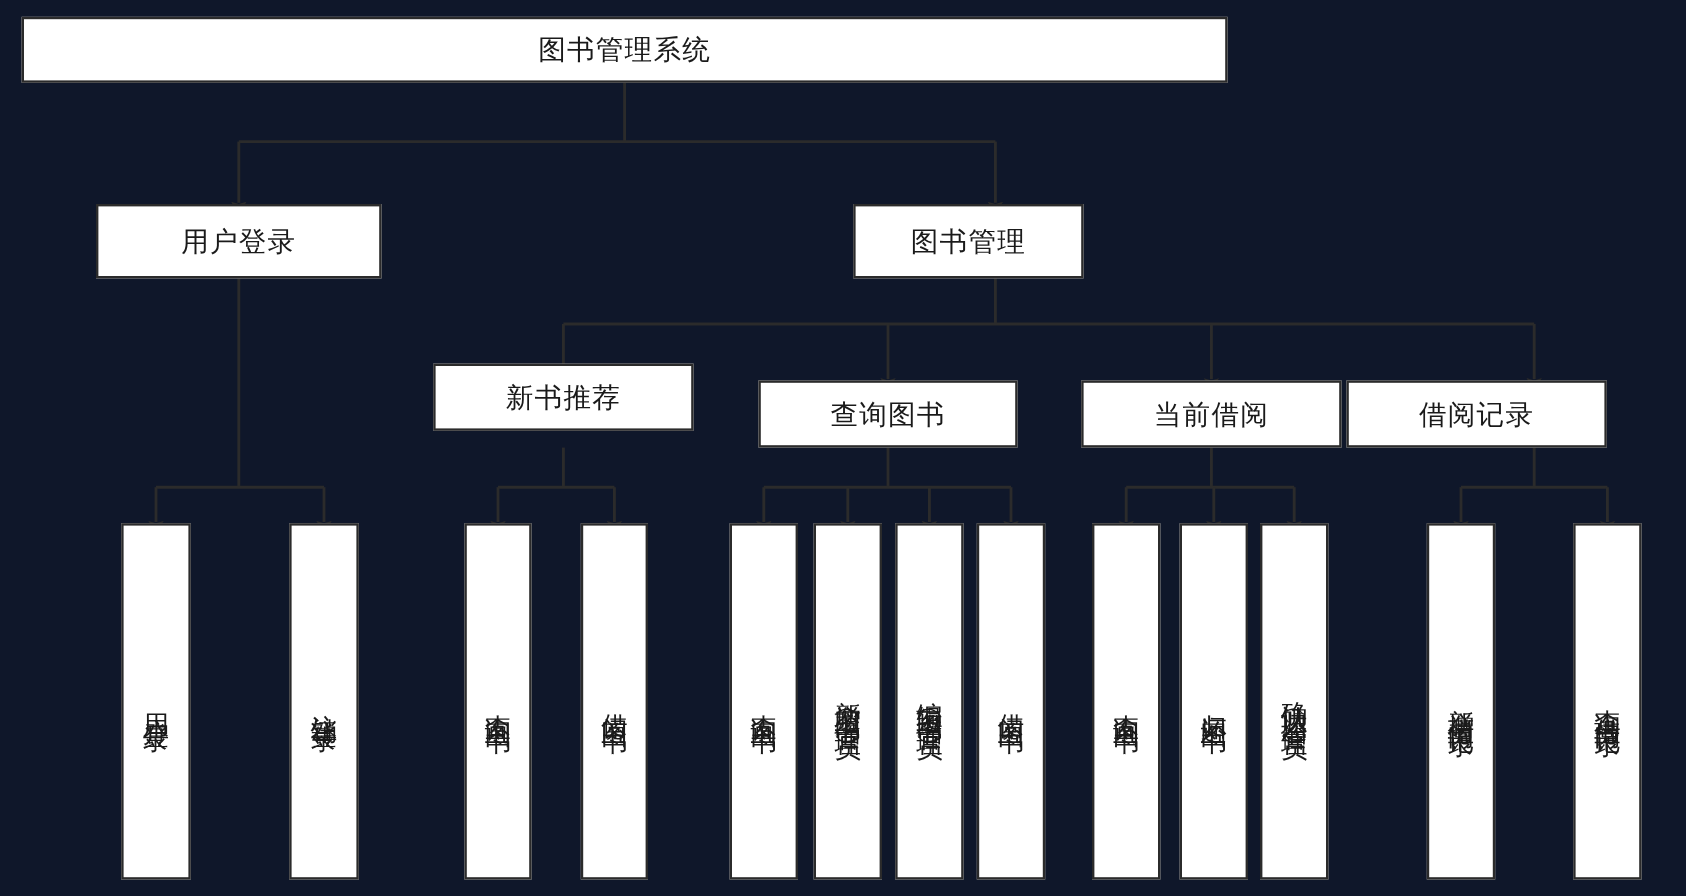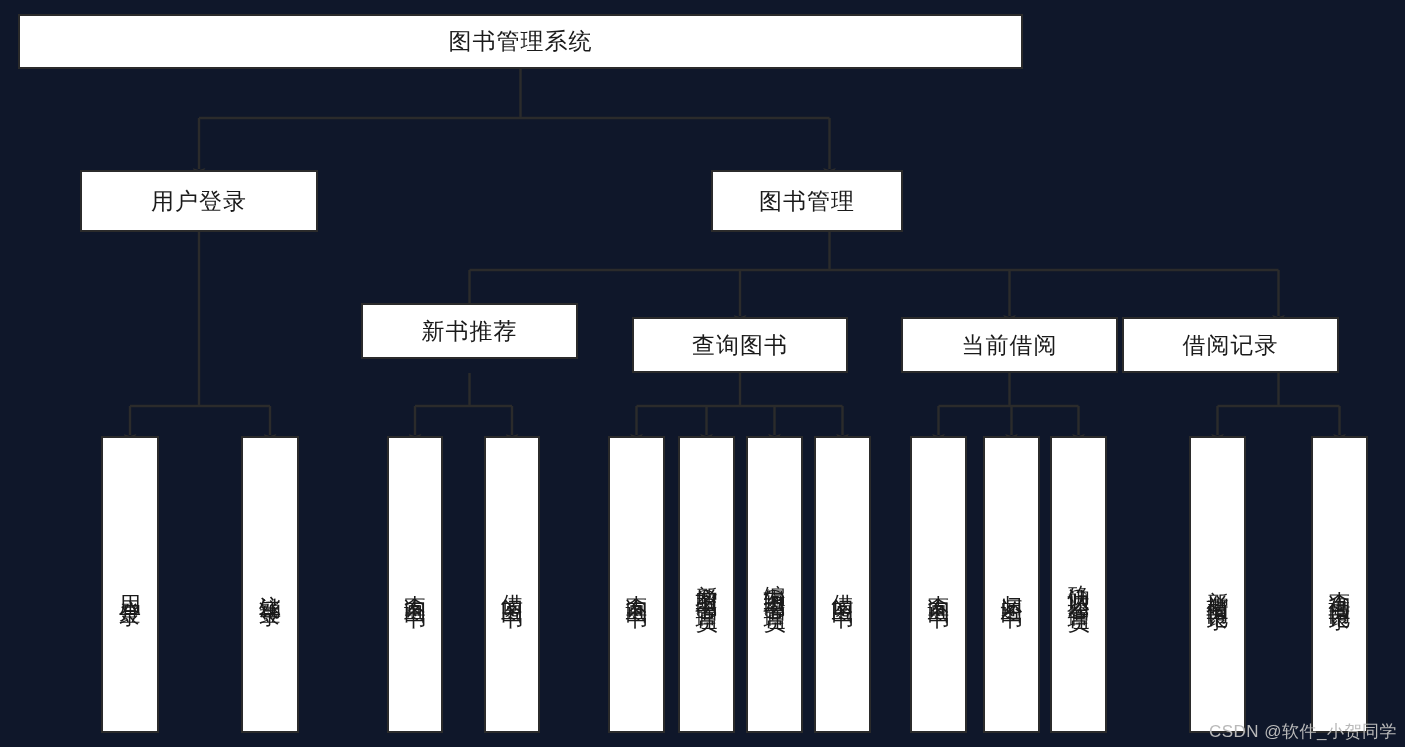--- a/index.html
+++ b/index.html
@@ -165,14 +165,13 @@
         <span class="htext">借阅记录</span>
       </div>
       <div class="node leaf" style="left: 1189px; top: 436px; width: 57px; height: 297px;">
         <span class="vtext">新增借阅记录</span>
       </div>
       <div class="node leaf" style="left: 1311px; top: 436px; width: 57px; height: 297px;">
         <span class="vtext">查询借阅记录</span>
       </div>
     </div>
 
-  <div id="watermark">CSDN @软件_小贺同学</div>
 </div>
 
 </body></html>

